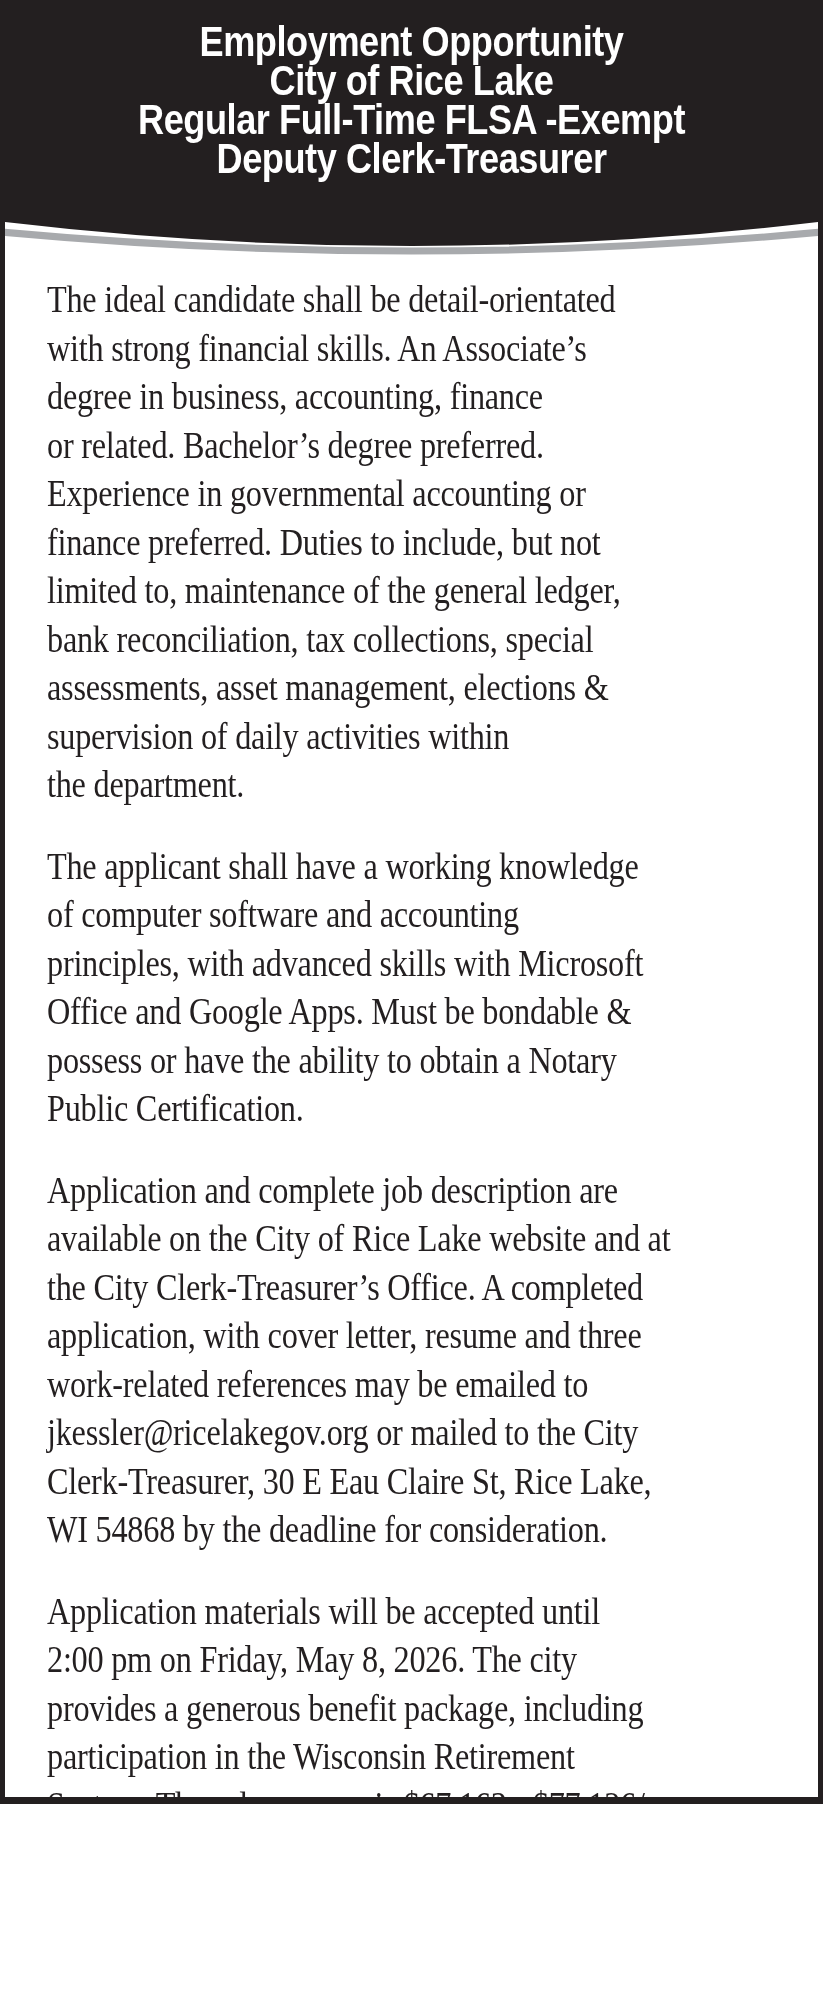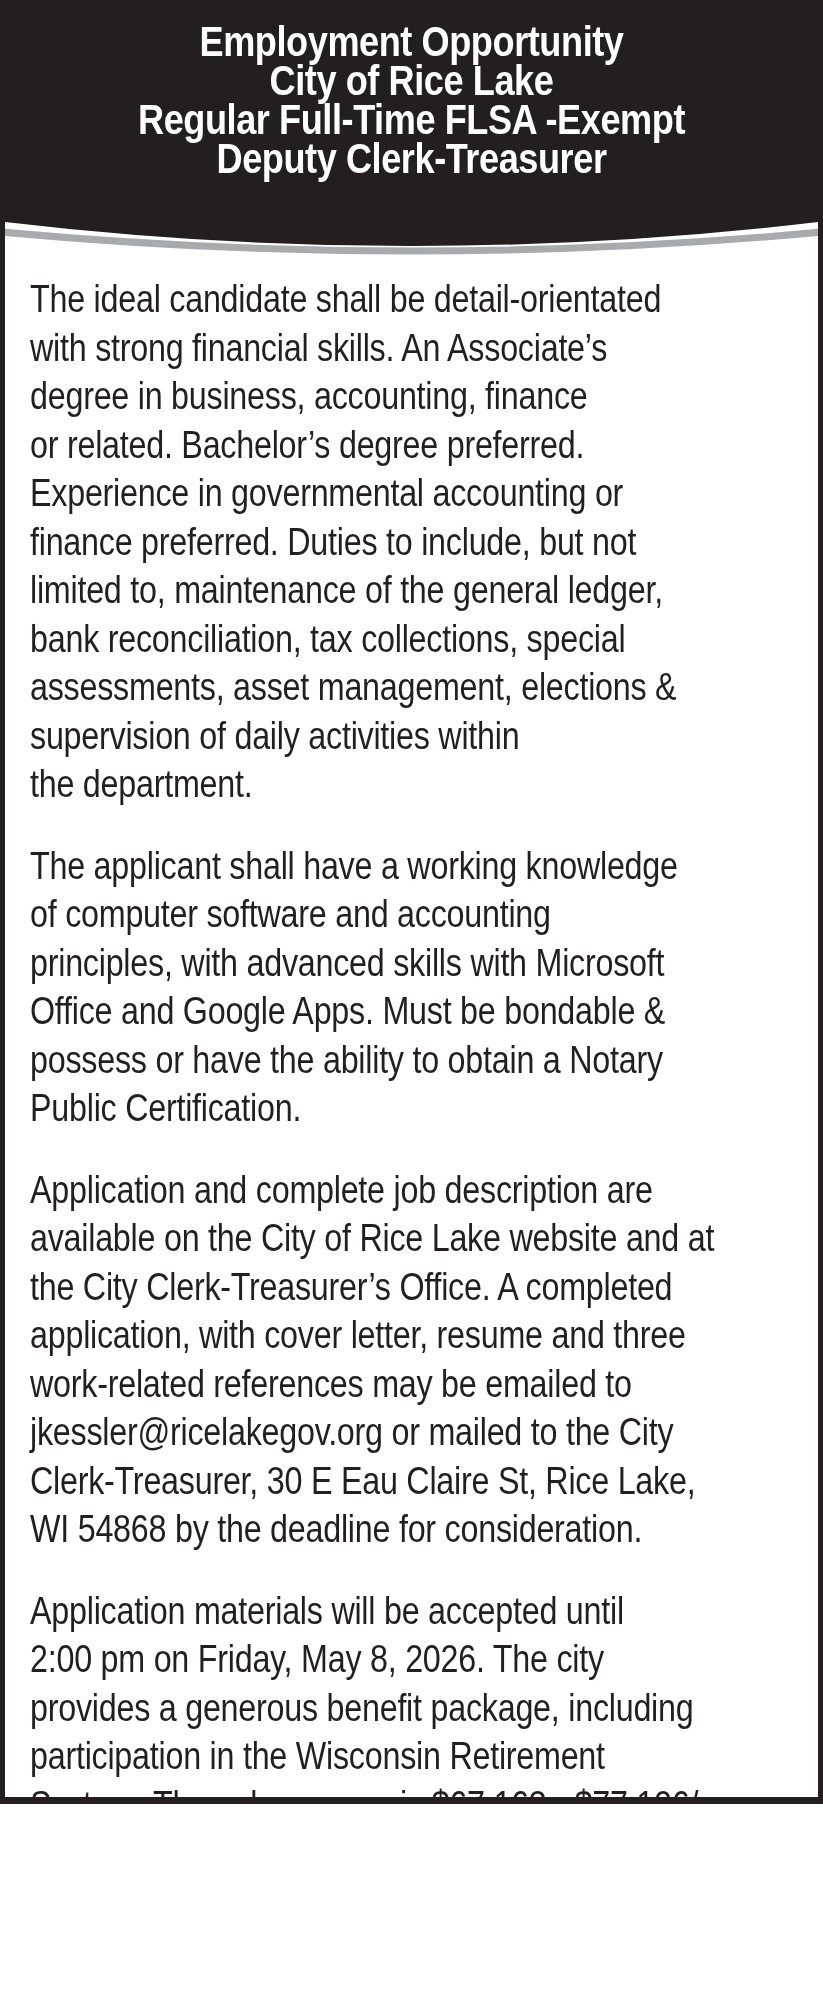--- a/index.html
+++ b/index.html
@@ -36,21 +36,22 @@
     white-space: nowrap;
   }
   .divider {
     display: block;
     width: 100%;
     height: 62px;
   }
   .sw-black { fill: #231f20; }
   .sw-gray  { stroke: #a8aaad; stroke-width: 7; fill: none; }
   .body-text {
-    padding: 8px 20px 0 25px;
+    padding: 8px 20px 0 42px;
+    font-family: Liberation Serif, serif;
   }
   .para {
     margin: 0 0 33px 0;
     width: 960px;
     color: #231f20;
     font-size: 38px;
     line-height: 48.5px;
     letter-spacing: -0.3px;
     white-space: pre-line;
     transform: scaleX(0.85);

